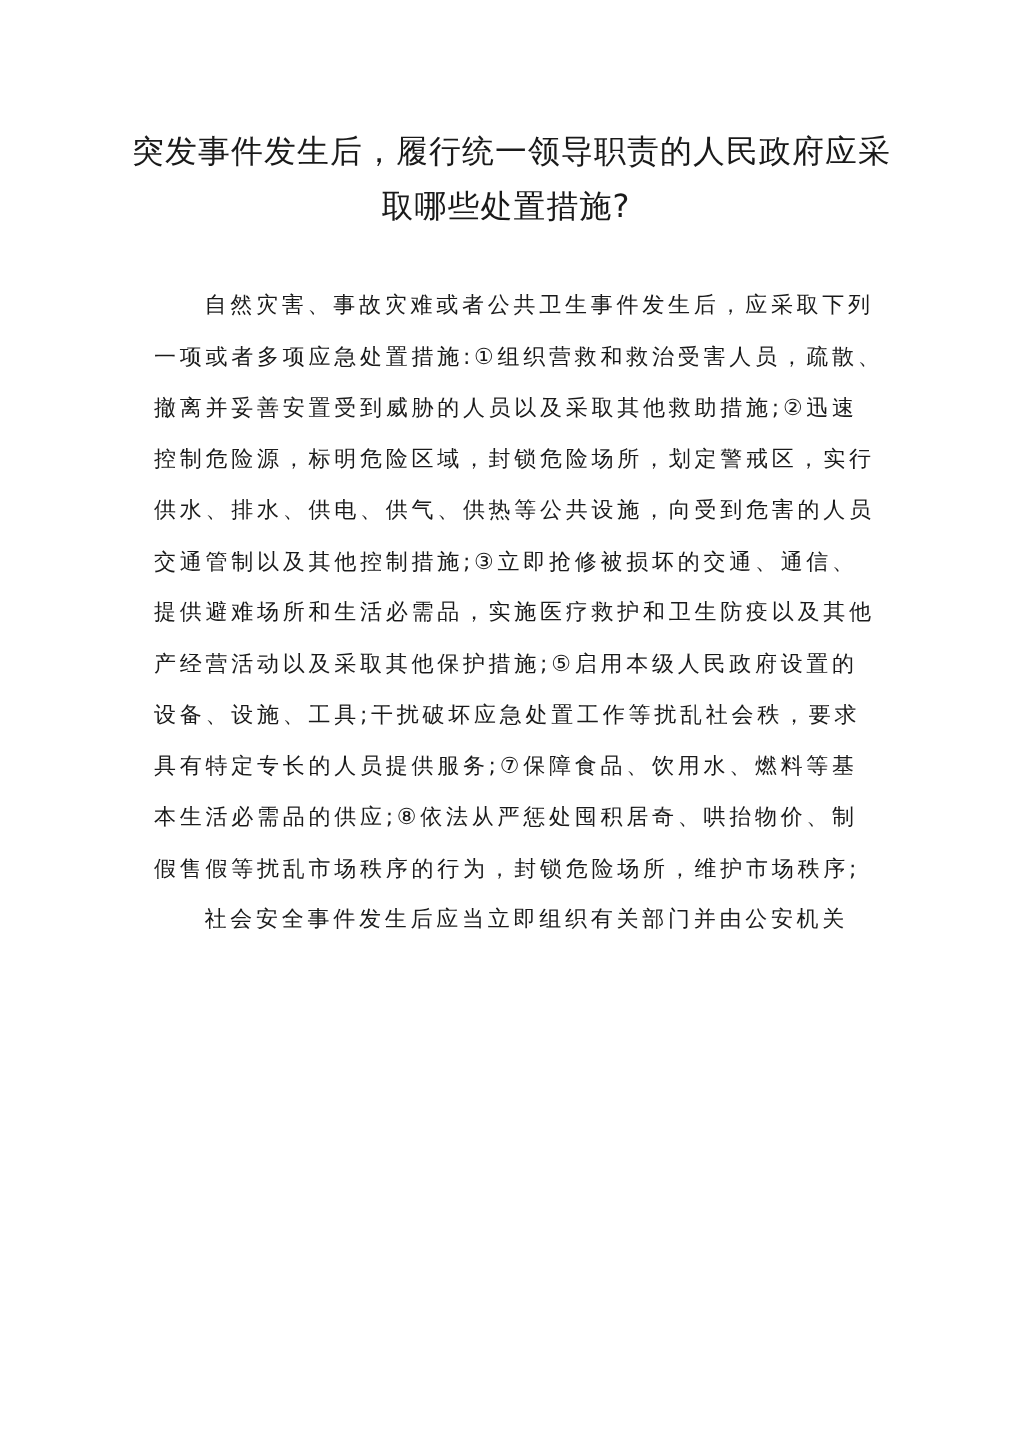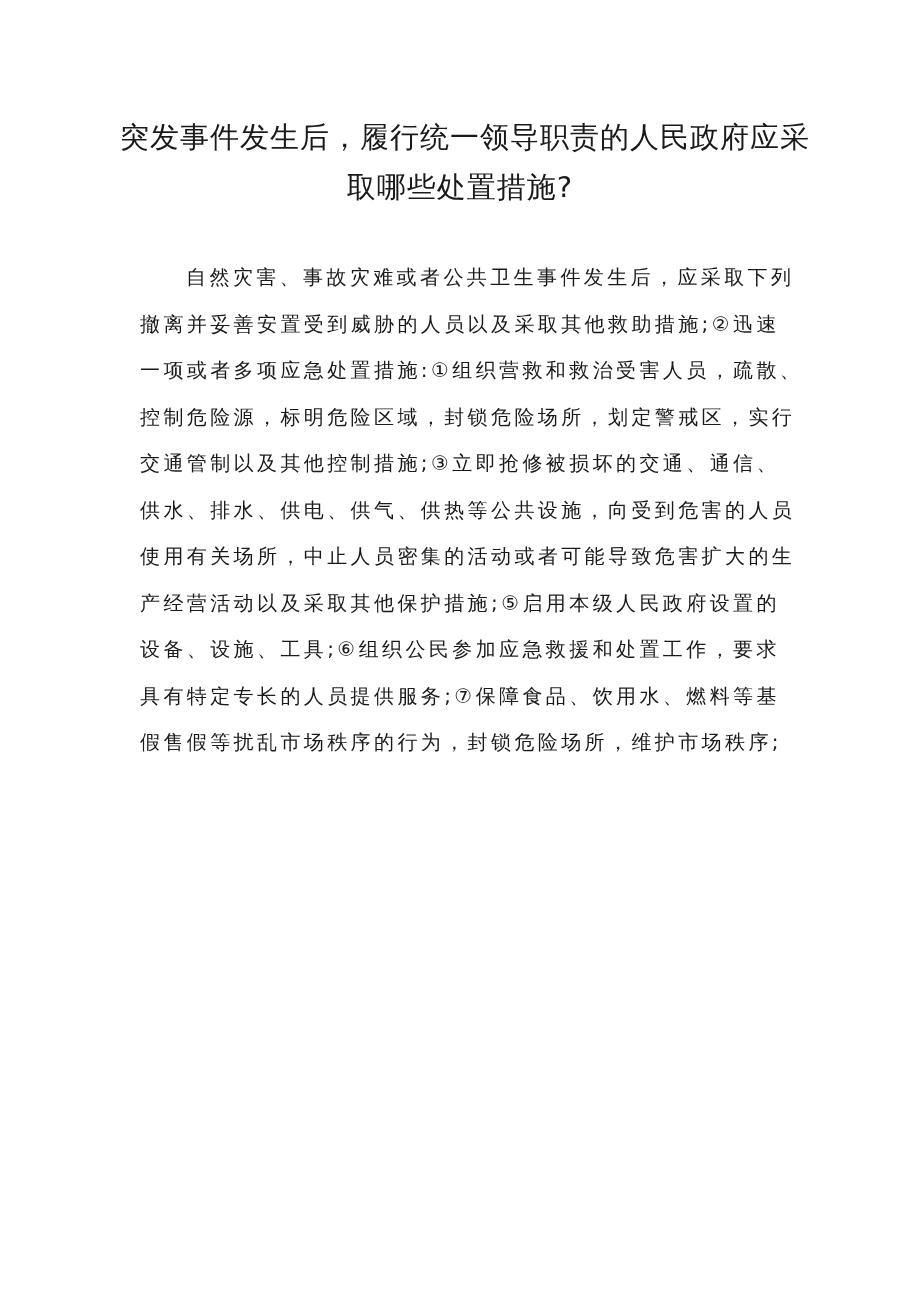--- a/index.html
+++ b/index.html
@@ -60,27 +60,31 @@
 
   <h1 class="title">
     <span class="line">突发事件发生后，履行统一领导职责的人民政府应采</span>
     <span class="line">取哪些处置措施?</span>
   </h1>
 
   <div class="body">
 
     <div class="para">
       <span class="line indent">自然灾害、事故灾难或者公共卫生事件发生后，应采取下列</span>
+      <span class="line">一项或者多项应急处置措施:①组织营救和救治受害人员，疏散、</span>
       <span class="line">撤离并妥善安置受到威胁的人员以及采取其他救助措施;②迅速</span>
-      <span class="line">一项或者多项应急处置措施:①组织营救和救治受害人员，疏散、</span>
       <span class="line">控制危险源，标明危险区域，封锁危险场所，划定警戒区，实行</span>
+      <span class="line">供水、排水、供电、供气、供热等公共设施，向受到危害的人员</span>
       <span class="line">交通管制以及其他控制措施;③立即抢修被损坏的交通、通信、</span>
-      <span class="line">供水、排水、供电、供气、供热等公共设施，向受到危害的人员</span>
-      <span class="line">使用有关场所，中止人员密集的活动或者可能导致危害扩大的生</span>
+      <span class="line">提供避难场所和生活必需品，实施医疗救护和卫生防疫以及其他</span>
       <span class="line">产经营活动以及采取其他保护措施;⑤启用本级人民政府设置的</span>
-      <span class="line">设备、设施、工具;⑥组织公民参加应急救援和处置工作，要求</span>
+      <span class="line">设备、设施、工具;干扰破坏应急处置工作等扰乱社会秩，要求</span>
       <span class="line">具有特定专长的人员提供服务;⑦保障食品、饮用水、燃料等基</span>
+      <span class="line">本生活必需品的供应;⑧依法从严惩处囤积居奇、哄抬物价、制</span>
       <span class="line">假售假等扰乱市场秩序的行为，封锁危险场所，维护市场秩序;</span>
     </div>
 
+    <div class="para">
+      <span class="line indent">社会安全事件发生后应当立即组织有关部门并由公安机关</span>
+    </div>
 
   </div>
 </div>
 
 </body></html>

